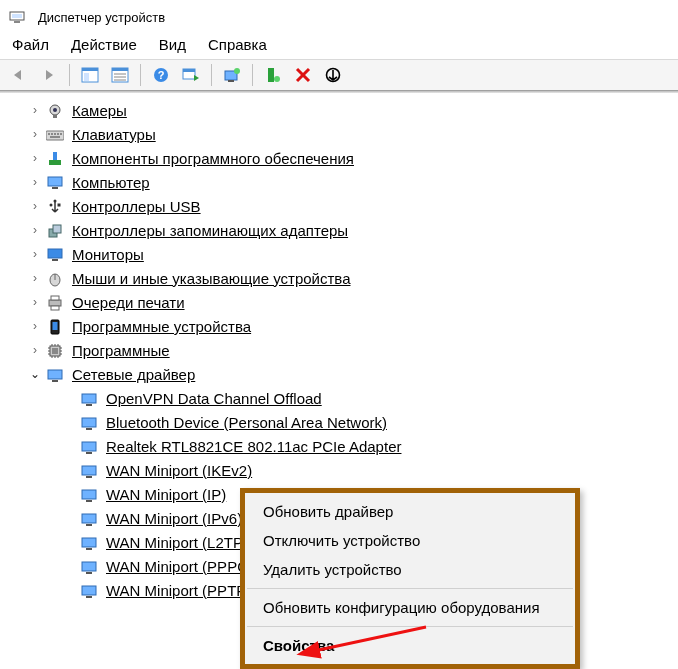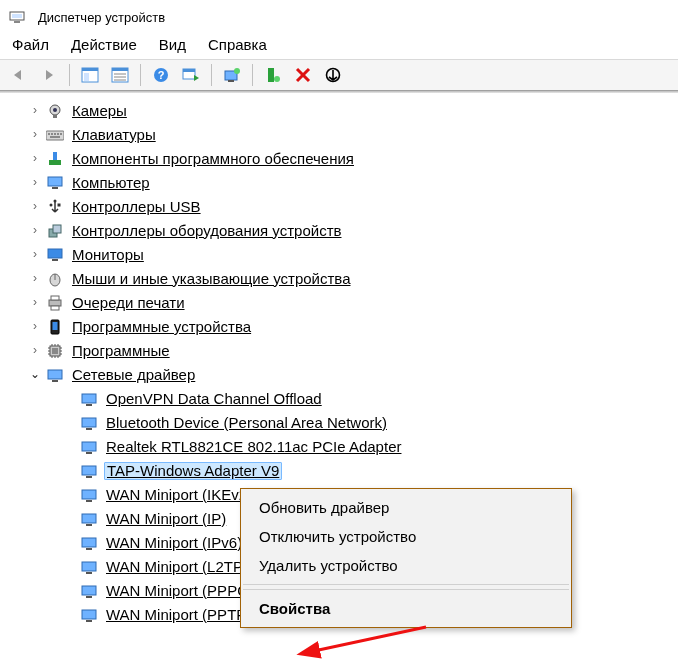--- a/index.html
+++ b/index.html
@@ -13,21 +13,21 @@
   .tbtn{width:24px;height:24px;display:flex;align-items:center;justify-content:center;border:1px solid transparent;border-radius:2px;}
   .tsep{width:1px;height:22px;background:#c0c0c0;margin:0 3px;}
   .tree{padding:8px 0 0 8px;font-size:15px;line-height:1.1;}
   .row{display:flex;align-items:center;height:24px;white-space:nowrap;}
   .indent0{padding-left:20px;}
   .indent2{padding-left:72px;}
   .exp{width:14px;text-align:center;color:#6a6a6a;font-size:12px;margin-right:4px;display:inline-block;}
   .ic{width:18px;height:18px;margin-right:6px;display:inline-flex;align-items:center;justify-content:center;}
   .lbl{padding:1px 2px;text-decoration:underline;}
   .sel{background:#cde8ff;border:1px solid #7abaff;border-radius:1px;padding:0 2px;}
-  .context-menu{position:absolute;left:240px;top:488px;width:330px;background:#f2f2f2;border:1px solid #a16207;box-shadow:3px 3px 6px rgba(0,0,0,.25);padding:4px 0;font-size:15px;}
+  .context-menu{position:absolute;left:240px;top:488px;width:330px;background:#f2f2f2;border:5px solid #a16207;box-shadow:3px 3px 6px rgba(0,0,0,.25);padding:4px 0;font-size:15px;}
   .cm-item{padding:6px 18px;cursor:default;}
   .cm-item.bold{font-weight:600;}
   .cm-sep{height:1px;background:#d0d0d0;margin:4px 2px;}
   .arrow{position:absolute;left:296px;top:623px;pointer-events:none;}
   
   svg{display:block;}
 </style>
 </head>
 <body>
 
@@ -184,21 +184,21 @@
         <span class="lbl">Контроллеры USB</span>
       </div>
     <div class="row indent0">
         <span class="exp">›</span>
         <span class="ic">
           <svg width="16" height="16">
             <rect x="2" y="6" width="8" height="8" fill="#8aa" stroke="#466"></rect>
             <rect x="6" y="2" width="8" height="8" fill="#bcd" stroke="#466"></rect>
           </svg>
         </span>
-        <span class="lbl">Контроллеры оборудования устройств</span>
+        <span class="lbl">Контроллеры запоминающих адаптеры</span>
       </div>
     <div class="row indent0">
         <span class="exp">›</span>
         <span class="ic">
           <svg width="16" height="16">
             <rect x="1" y="2" width="14" height="9" fill="#3b8be6" stroke="#2f6bb3"></rect>
             <rect x="5" y="12" width="6" height="2" fill="#555"></rect>
           </svg>
         </span>
         <span class="lbl">Мониторы</span>
@@ -297,29 +297,20 @@
         </span>
         <span class="lbl">Realtek RTL8821CE 802.11ac PCIe Adapter</span>
       </div>
     <div class="row indent2">
         <span class="ic">
           <svg width="16" height="16">
             <rect x="1" y="3" width="14" height="9" fill="#6fb2ff" stroke="#2f6bb3"></rect>
             <rect x="5" y="13" width="6" height="2" fill="#555"></rect>
           </svg>
         </span>
-        <span class="lbl sel">TAP-Windows Adapter V9</span>
-      </div>
-    <div class="row indent2">
-        <span class="ic">
-          <svg width="16" height="16">
-            <rect x="1" y="3" width="14" height="9" fill="#6fb2ff" stroke="#2f6bb3"></rect>
-            <rect x="5" y="13" width="6" height="2" fill="#555"></rect>
-          </svg>
-        </span>
         <span class="lbl">WAN Miniport (IKEv2)</span>
       </div>
     <div class="row indent2">
         <span class="ic">
           <svg width="16" height="16">
             <rect x="1" y="3" width="14" height="9" fill="#6fb2ff" stroke="#2f6bb3"></rect>
             <rect x="5" y="13" width="6" height="2" fill="#555"></rect>
           </svg>
         </span>
         <span class="lbl">WAN Miniport (IP)</span>
@@ -360,20 +351,21 @@
         </span>
         <span class="lbl">WAN Miniport (PPTP)</span>
       </div>
   </div>
 
   <div class="context-menu">
     <div class="cm-item">Обновить драйвер</div>
     <div class="cm-item">Отключить устройство</div>
     <div class="cm-item">Удалить устройство</div>
     <div class="cm-sep"></div>
+    <div class="cm-item">Обновить конфигурацию оборудования</div>
     <div class="cm-sep"></div>
     <div class="cm-item bold">Свойства</div>
   </div>
 
   <svg class="arrow" width="140" height="40">
     <defs>
         <marker id="ah" markerWidth="10" markerHeight="10" refX="2" refY="3" orient="auto">
           <path d="M0,0 L0,6 L8,3 Z" fill="#e11"></path>
         </marker>
       </defs>

